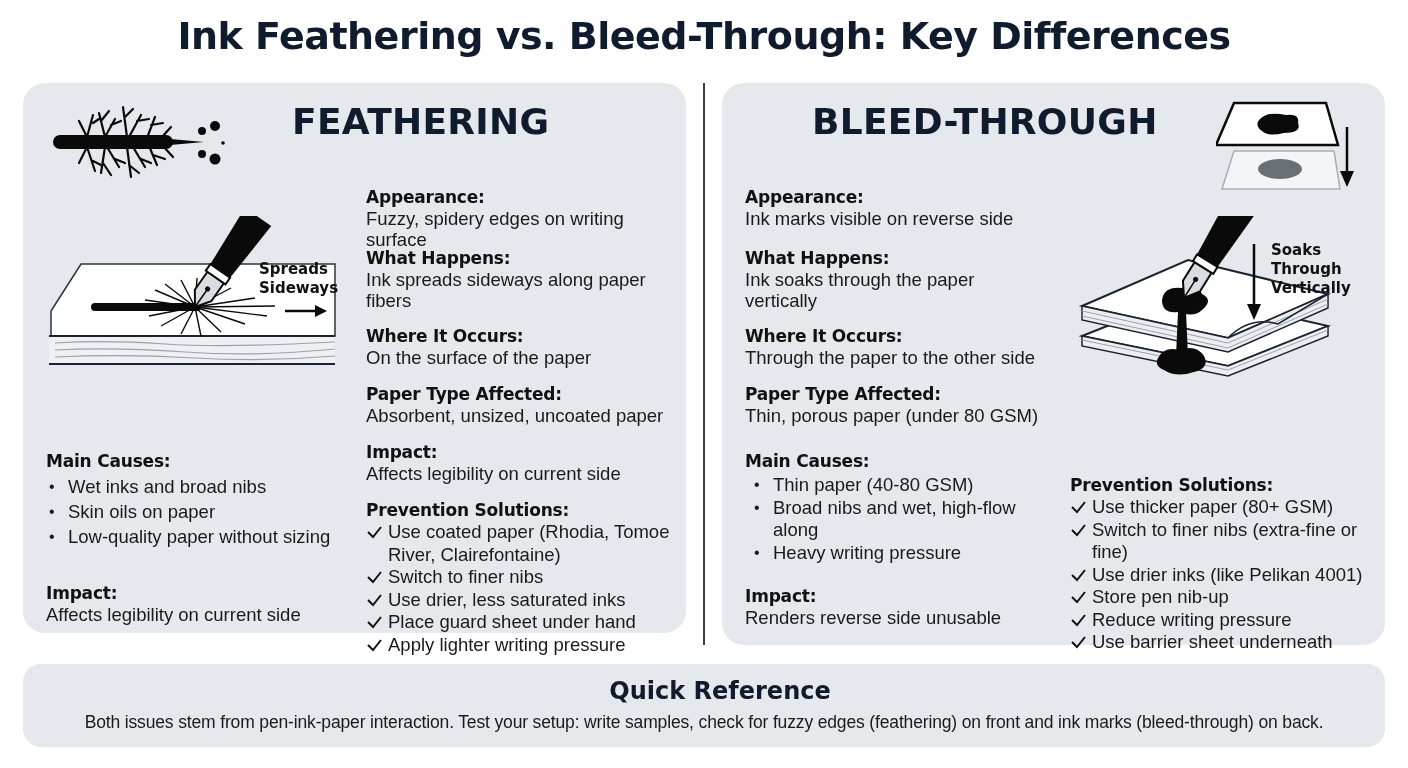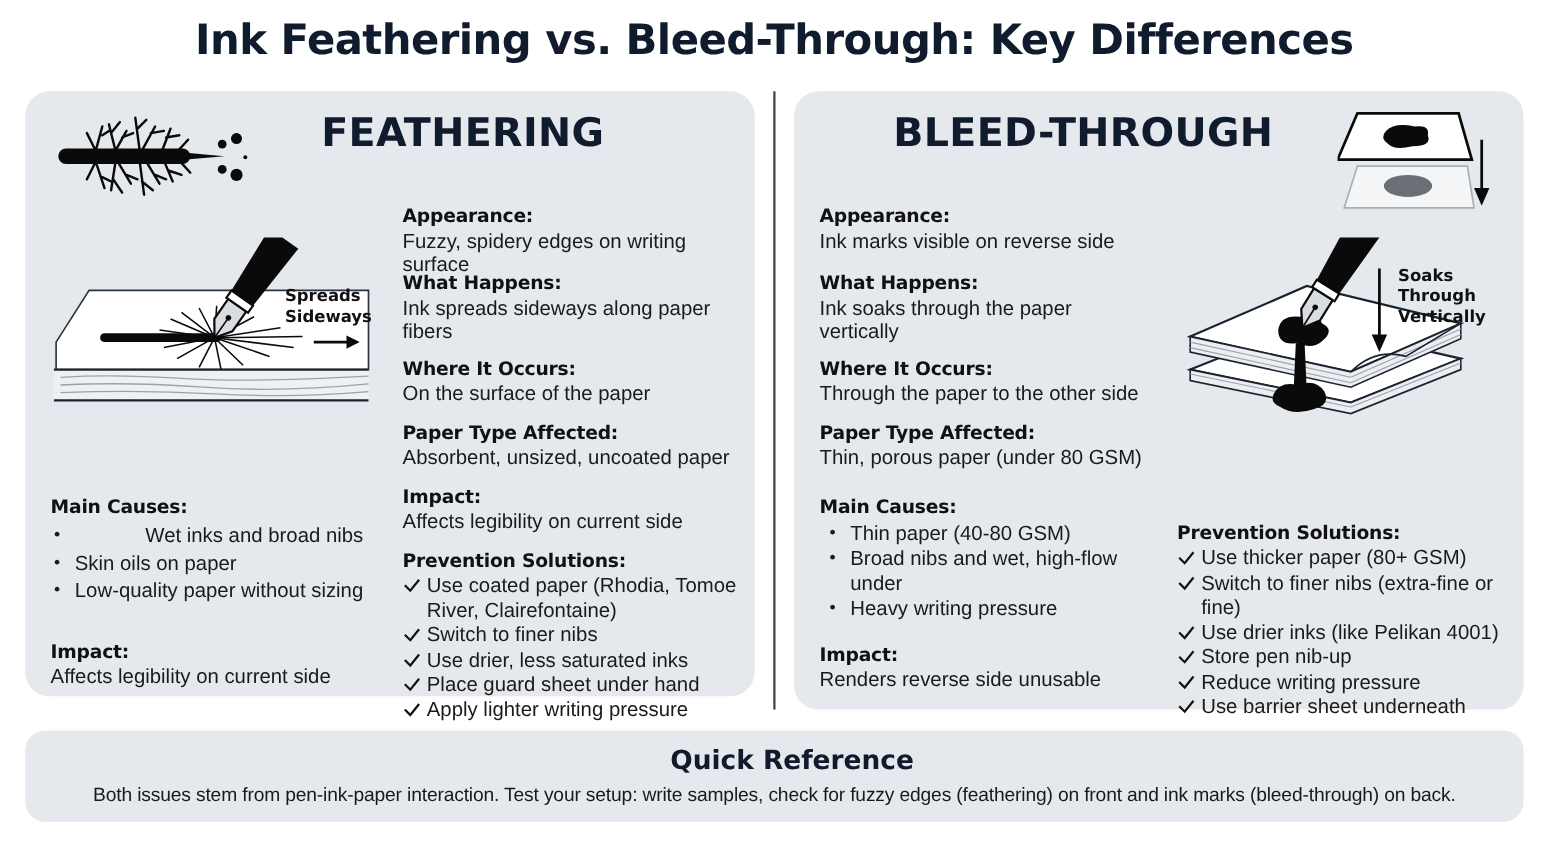--- a/index.html
+++ b/index.html
@@ -171,21 +171,21 @@
           </svg><span>Place guard sheet under hand</span></li>
       <li><svg class="chk" viewBox="0 0 17 16">
             <path d="M2 8 L7 13 L15 3" stroke="#111" stroke-width="2" fill="none"></path>
           </svg><span>Apply lighter writing pressure</span></li>
     </ul>
   </div>
 
   <div class="section" style="left:23px;top:340px;">
     <div class="sec-h">Main Causes:</div>
     <ul class="list bullets" style="margin-top:2px;">
-      <li style="line-height:25px;text-align:right;">Wet inks and broad nibs</li>
+      <li style="line-height:25px;">Wet inks and broad nibs</li>
       <li style="line-height:25px;">Skin oils on paper</li>
       <li style="line-height:25px;">Low-quality paper without sizing</li>
     </ul>
   </div>
   <div class="section" style="left:23px;top:472px;">
     <div class="sec-h">Impact:</div>
     <div class="sec-b">Affects legibility on current side</div>
   </div>
 </section>
 
@@ -262,21 +262,21 @@
   <div class="illus-label" style="left:549px;top:158px;">
     <div>Soaks</div>
     <div>Through</div>
     <div>Vertically</div>
   </div>
 
   <div class="section" style="left:23px;top:340px;">
     <div class="sec-h">Main Causes:</div>
     <ul class="list bullets" style="margin-top:2px;margin-left:6px;">
       <li><span>Thin paper (40-80 GSM)</span></li>
-      <li><span>Broad nibs and wet, high-flow</span><br><span>under</span></li>
+      <li><span>Broad nibs and wet, high-flow</span><br><span>along</span></li>
       <li><span>Heavy writing pressure</span></li>
     </ul>
   </div>
   <div class="section" style="left:23px;top:475px;">
     <div class="sec-h">Impact:</div>
     <div class="sec-b">Renders reverse side unusable</div>
   </div>
 
   <div class="section" style="left:348px;top:364px;">
     <div class="sec-h">Prevention Solutions:</div>

